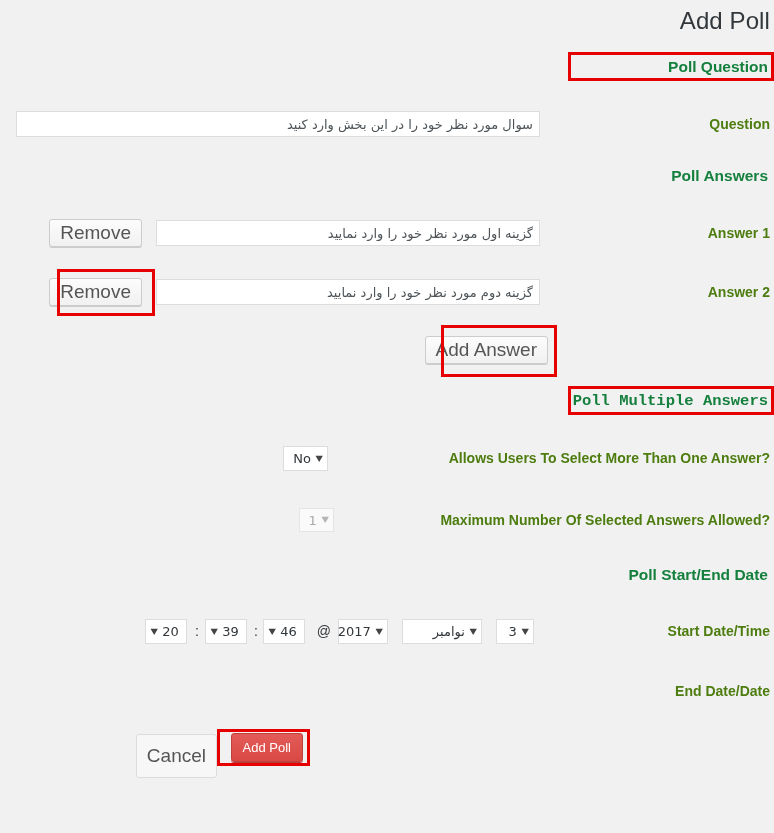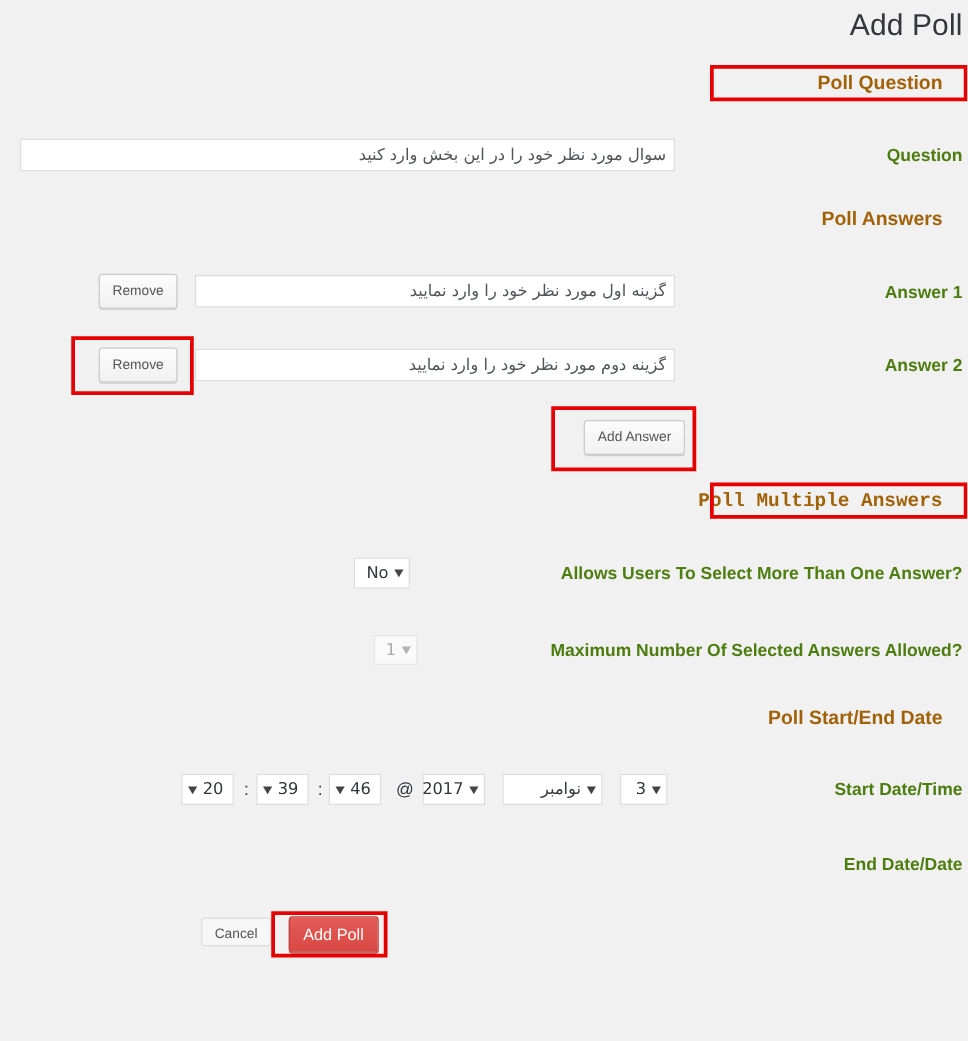--- a/index.html
+++ b/index.html
@@ -26,24 +26,24 @@
     color: #32373c;
     letter-spacing: 0.1px;
     line-height: 30px;
   }
 
   
   .section-head {
     position: absolute;
     font-size: 15.5px;
     font-weight: bold;
-    color: #a16207;
+    color: #15803d;
     line-height: 20px;
     text-align: right;
-    right: 20px;
+    right: 6px;
     white-space: nowrap;
   }
   .head-question   { top: 57px; }
   .head-answers    { top: 166px; }
   .head-multiple   { top: 391px; font-family: Liberation Mono, monospace; }
   .head-dates      { top: 565px; }
 
   
   .hl {
     position: absolute;
@@ -90,38 +90,38 @@
   #answer-2-input { top: 279px; }
 
   
   .btn-grey {
     position: absolute;
     background: linear-gradient(#fcfcfc, #f1f1f1);
     border: 1px solid #ccc;
     border-radius: 3px;
     color: #555;
     font-family: "Liberation Sans", sans-serif;
-    font-size: 11px;
+    font-size: 19px;
     line-height: 24px;
     height: 28px;
     padding: 0 10px;
     cursor: pointer;
     box-shadow: 0 1px 0 #ccc;
     white-space: nowrap;
   }
   #remove-1-button { right: 632px; top: 219px; }
   #remove-2-button { right: 632px; top: 278px; }
   #add-answer-button { right: 226px; top: 336px; }
   #cancel-button {
     right: 557px; top: 734px;
     background: #f7f7f7;
     border-color: #dcdcdc;
     box-shadow: none;
     color: #555;
-    height: 23px;
+    height: 44px;
   }
 
   
   #add-poll-button {
     position: absolute;
     right: 471px; top: 733px;
     background: linear-gradient(#e35b57, #d94944);
     border: 1px solid #c0403c;
     border-radius: 3px;
     color: #fff;

